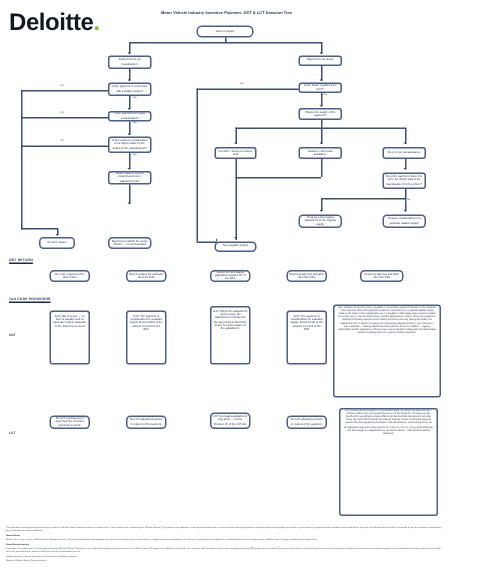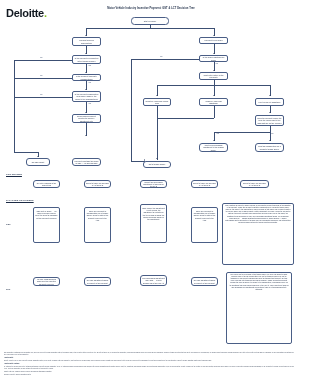--- a/index.html
+++ b/index.html
@@ -6,21 +6,21 @@
   body{
     width:298px;height:386px;overflow:hidden;background:#ffffff;
     font-family:"Liberation Sans", sans-serif;color:#0f1a2e;
     position:relative;
   }
   .sheet{position:relative;width:298px;height:386px;}
 
   
   .logo{
     position:absolute;left:6px;top:8px;
-    font-size:11px;font-weight:bold;letter-spacing:-0.3px;
+    font-size:16px;font-weight:bold;letter-spacing:-0.3px;
     color:#111820;line-height:1;
   }
   .logo .dot{color:#86BC25;}
 
   
   .title{
     position:absolute;left:86px;top:7px;width:130px;text-align:center;
     font-size:2.6px;font-weight:bold;color:#1b2a44;line-height:1.25;
     letter-spacing:0.05px;
   }

